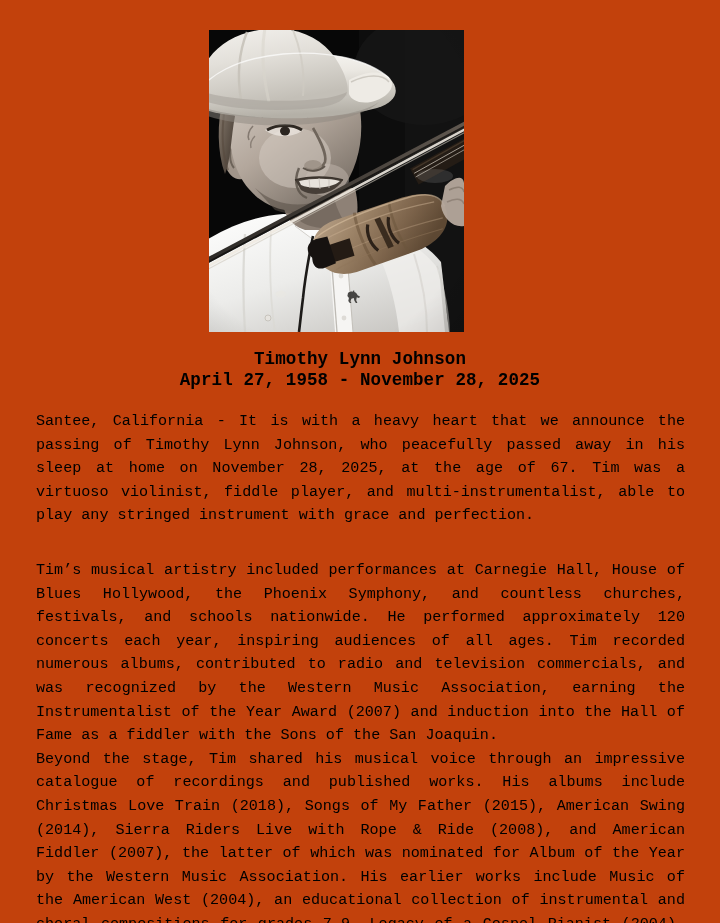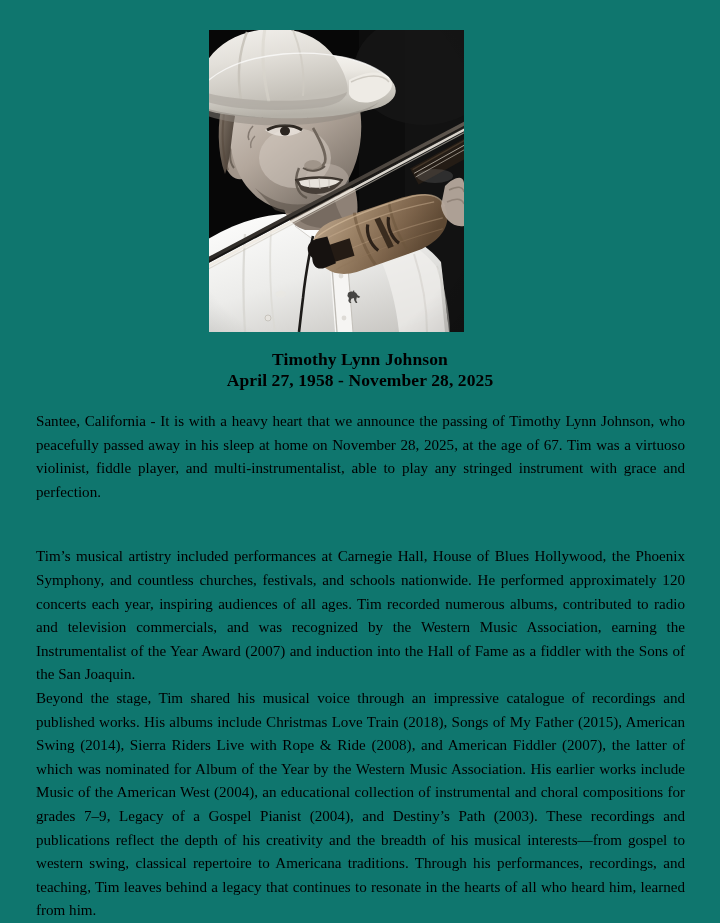--- a/index.html
+++ b/index.html
@@ -13,21 +13,22 @@
     font-family: "Liberation Serif", "DejaVu Serif", serif;
     color: #000000;
     overflow: hidden;
     position: relative;
   }
 
   .page {
     position: relative;
     width: 720px;
     height: 923px;
-    background: #0f766e;
+    background: #c2410c;
+    font-family: Liberation Mono, monospace;
   }
 
   
   .photo-wrap {
     position: absolute;
     left: 209px;
     top: 30px;
     width: 255px;
     height: 302px;
     overflow: hidden;
@@ -87,21 +88,21 @@
     line-height: 23.6px;
     text-align: justify;
     text-justify: inter-word;
     hyphens: auto;
     -webkit-hyphens: auto;
   }
   .body-text p {
     margin: 0;
   }
   .body-text p.gap-before {
-    margin-top: 41px;
+    margin-top: 31px;
   }
 </style>
 </head>
 <body>
 
 <div class="page">
 
   <div class="photo-wrap">
     <div class="photo">
       <svg viewBox="0 0 255 302" preserveAspectRatio="none">

